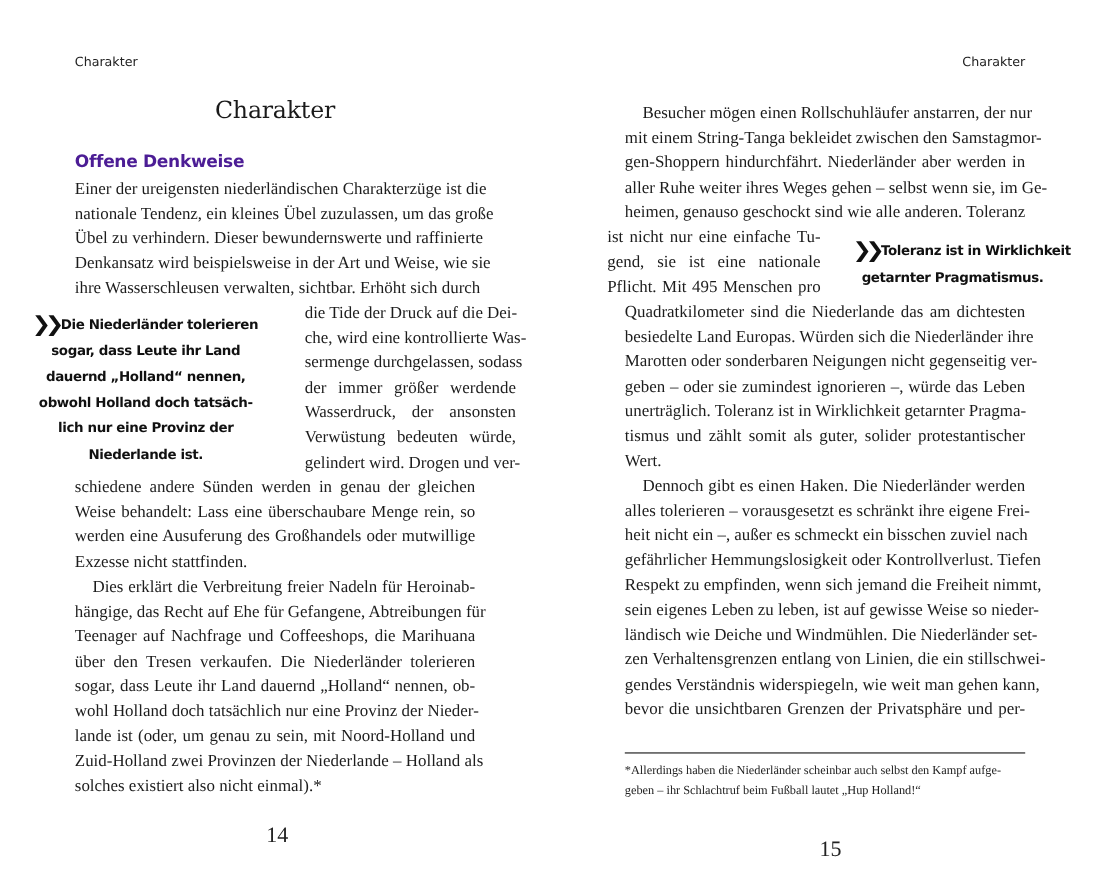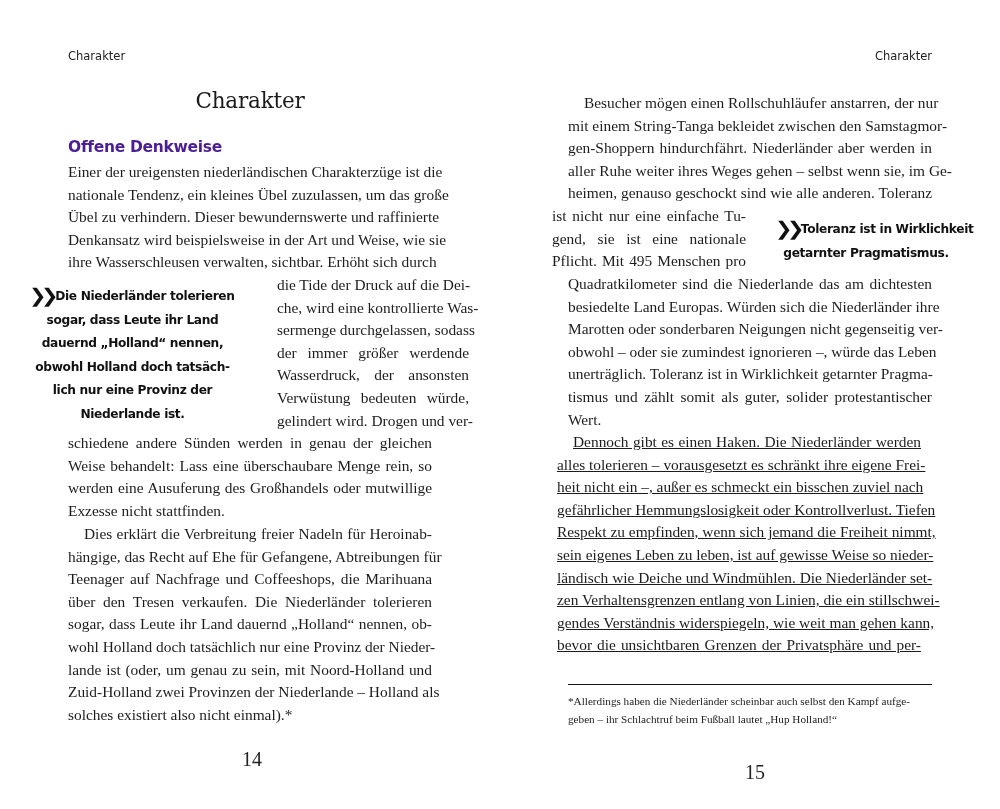--- a/index.html
+++ b/index.html
@@ -103,27 +103,27 @@
 
   <div class="pull-quote" style="top:217px; left:276px; width:180px;text-align:center;">
     <span class="pq-line"><span class="chev">❯❯</span><span>Toleranz ist in Wirklichkeit</span></span>
     <span class="pq-line">getarnter Pragmatismus.</span>
   </div>
 
   <div class="block body-text" style="top:273px; left:68px; width:364px;">
     <span class="line">Quadratkilometer sind die Niederlande das am dichtesten</span>
     <span class="line">besiedelte Land Europas. Würden sich die Niederländer ihre</span>
     <span class="line">Marotten oder sonderbaren Neigungen nicht gegenseitig ver-</span>
-    <span class="line">obwohl – oder sie zumindest ignorieren –, würde das Leben</span>
+    <span class="line">geben – oder sie zumindest ignorieren –, würde das Leben</span>
     <span class="line">unerträglich. Toleranz ist in Wirklichkeit getarnter Pragma-</span>
     <span class="line">tismus und zählt somit als guter, solider protestantischer</span>
     <span class="line last">Wert.</span>
   </div>
 
-  <div class="block body-text" style="top:431px; left:57px; width:364px;text-decoration:underline;">
+  <div class="block body-text" style="top:431px; left:68px; width:364px;">
     <span class="line indent">Dennoch gibt es einen Haken. Die Niederländer werden</span>
     <span class="line">alles tolerieren – vorausgesetzt es schränkt ihre eigene Frei-</span>
     <span class="line">heit nicht ein –, außer es schmeckt ein bisschen zuviel nach</span>
     <span class="line">gefährlicher Hemmungslosigkeit oder Kontrollverlust. Tiefen</span>
     <span class="line">Respekt zu empfinden, wenn sich jemand die Freiheit nimmt,</span>
     <span class="line">sein eigenes Leben zu leben, ist auf gewisse Weise so nieder-</span>
     <span class="line">ländisch wie Deiche und Windmühlen. Die Niederländer set-</span>
     <span class="line">zen Verhaltensgrenzen entlang von Linien, die ein stillschwei-</span>
     <span class="line">gendes Verständnis widerspiegeln, wie weit man gehen kann,</span>
     <span class="line">bevor die unsichtbaren Grenzen der Privatsphäre und per-</span>

